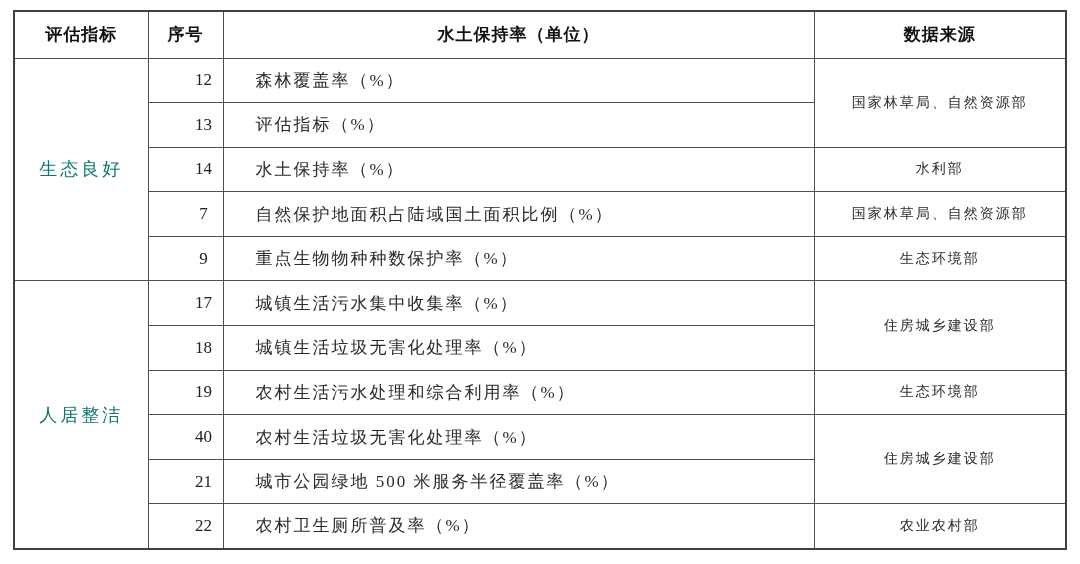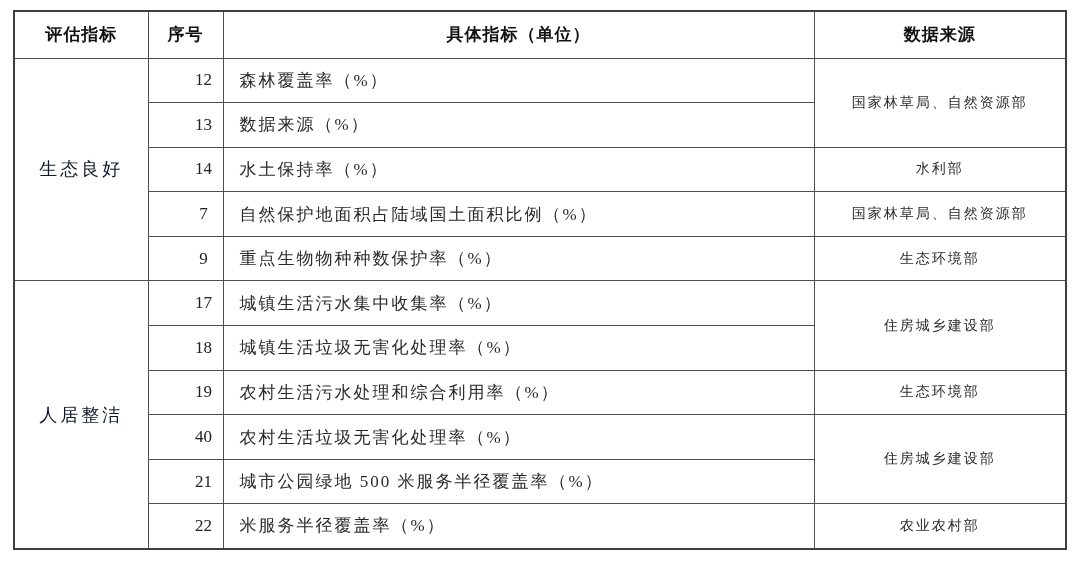--- a/index.html
+++ b/index.html
@@ -39,31 +39,31 @@
     font-weight: bold;
     font-size: 17px;
     letter-spacing: 1px;
     text-align: center;
     color: #111111;
   }
   td.category-cell {
     text-align: center;
     font-size: 18px;
     letter-spacing: 3px;
-    color: #0f172a;
+    color: #0f766e;
   }
   td.serial-cell {
     text-align: center;
     font-size: 17px;
     color: #222222;
     padding-left: 36px;
   }
   td.indicator-cell {
     text-align: left;
-    padding-left: 16px;
+    padding-left: 32px;
     padding-right: 6px;
     font-size: 17px;
     letter-spacing: 2px;
     color: #2a2a2a;
   }
   td.source-cell {
     text-align: center;
     font-size: 14px;
     letter-spacing: 2px;
     color: #2a2a2a;
@@ -77,34 +77,34 @@
     <colgroup>
       <col style="width:134px">
       <col style="width:75px">
       <col style="width:591px">
       <col style="width:252px">
     </colgroup>
     <thead>
       <tr>
         <th class="hdr">评估指标</th>
         <th class="hdr">序号</th>
-        <th class="hdr">具体指标（单位）</th>
+        <th class="hdr">水土保持率（单位）</th>
         <th class="hdr">数据来源</th>
       </tr>
     </thead>
     <tbody>
       <tr>
         <td class="category-cell" rowspan="5">生态良好</td>
         <td class="serial-cell">12</td>
         <td class="indicator-cell">森林覆盖率（%）</td>
         <td class="source-cell" rowspan="2">国家林草局、自然资源部</td>
       </tr>
       <tr>
         <td class="serial-cell">13</td>
-        <td class="indicator-cell">数据来源（%）</td>
+        <td class="indicator-cell">评估指标（%）</td>
       </tr>
       <tr>
         <td class="serial-cell">14</td>
         <td class="indicator-cell">水土保持率（%）</td>
         <td class="source-cell">水利部</td>
       </tr>
       <tr>
         <td class="serial-cell">7</td>
         <td class="indicator-cell">自然保护地面积占陆域国土面积比例（%）</td>
         <td class="source-cell">国家林草局、自然资源部</td>
@@ -133,18 +133,18 @@
         <td class="serial-cell">40</td>
         <td class="indicator-cell">农村生活垃圾无害化处理率（%）</td>
         <td class="source-cell" rowspan="2">住房城乡建设部</td>
       </tr>
       <tr>
         <td class="serial-cell">21</td>
         <td class="indicator-cell">城市公园绿地 500 米服务半径覆盖率（%）</td>
       </tr>
       <tr>
         <td class="serial-cell">22</td>
-        <td class="indicator-cell">米服务半径覆盖率（%）</td>
+        <td class="indicator-cell">农村卫生厕所普及率（%）</td>
         <td class="source-cell">农业农村部</td>
       </tr>
     </tbody>
   </table>
 </div>
 
 </body></html>

